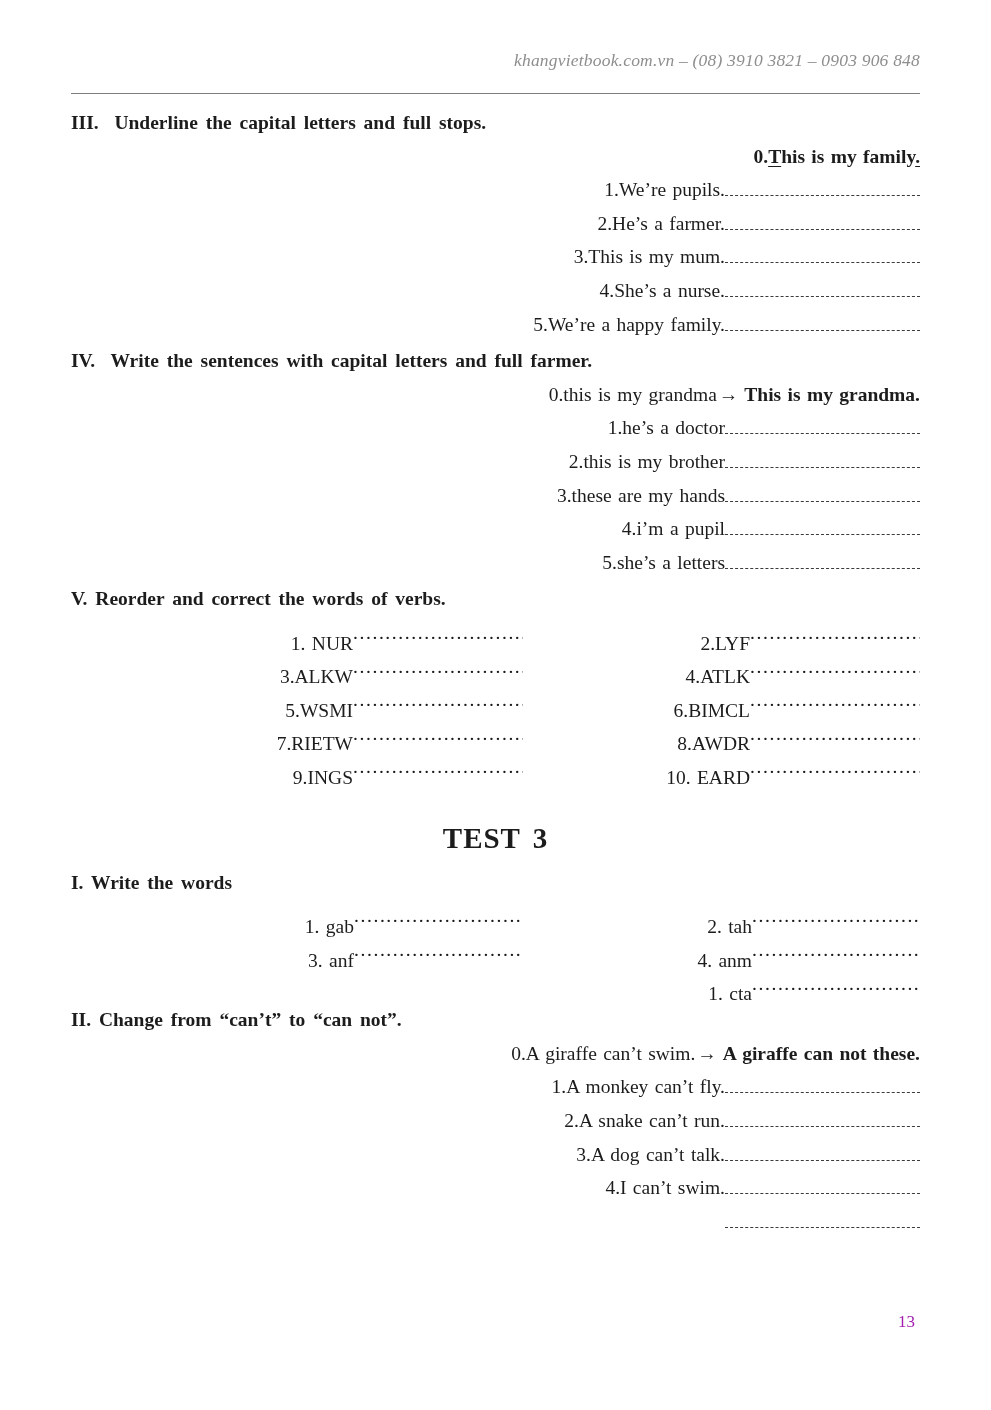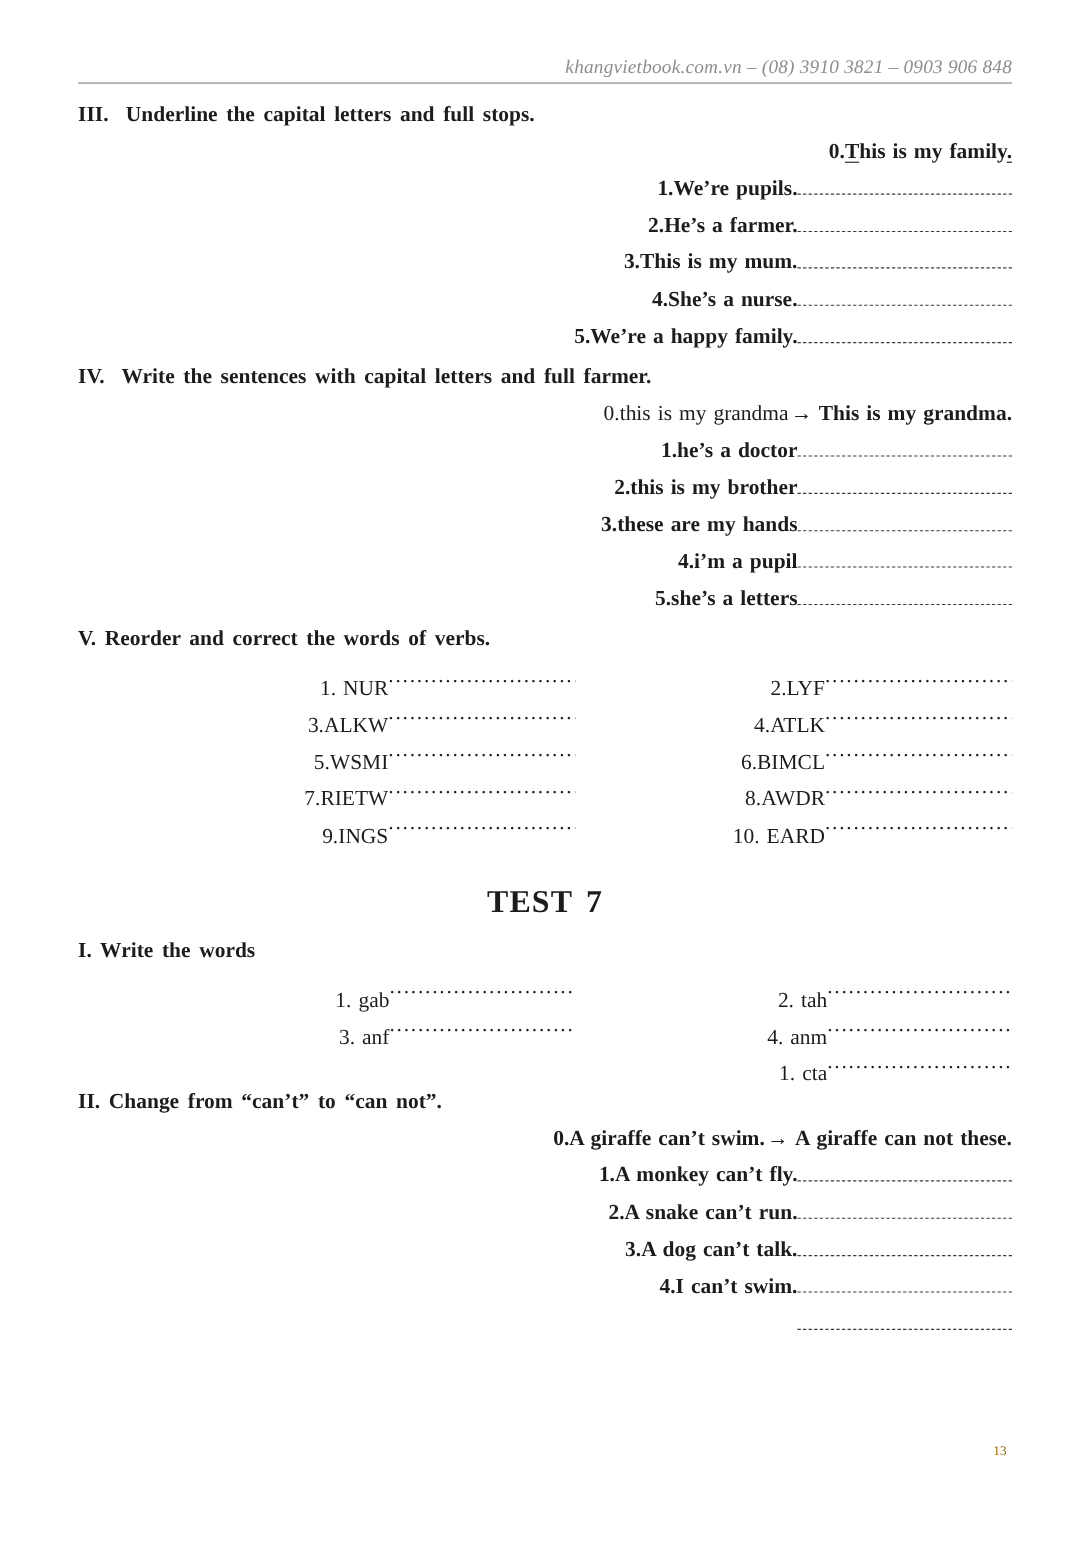--- a/index.html
+++ b/index.html
@@ -8,21 +8,21 @@
     background:#ffffff;
     position:relative;
     overflow:hidden;
     font-family:"Liberation Serif","DejaVu Serif",serif;
     color:#1c1c1c;
   }
   .page{padding:0 71px;}
   
   .header{
     padding-top:50px;
-    padding-bottom:4px;
+    padding-bottom:22px;
     border-bottom:1.5px solid #7d7d7d;
     text-align:right;
   }
   .header .contact{
     font-style:italic;
     color:#8e8e8e;
     font-size:17.5px;
     letter-spacing:.2px;
   }
   
@@ -31,21 +31,21 @@
     font-weight:bold;font-size:19.5px;
     white-space:pre;word-spacing:3px;
   }
   .row{
     height:33.6px;line-height:33.6px;
     font-size:19.5px;white-space:nowrap;
     margin-left:28px;word-spacing:1.5px;text-align:right;
   }
   .num{display:inline-block;min-width:24px;}
   .lbl{display:inline-block;}
-  .lbl-w{width:264px;font-weight:bold;}
+  .lbl-w{width:264px;}
   .dashline{
     display:inline-block;width:195px;height:3px;
     border-bottom:1.3px dashed #3b3b3b;
     vertical-align:baseline;
   }
   .bold{font-weight:bold;}
   .u{text-decoration:underline;text-underline-offset:3px;}
   .arrow{padding:0 6px 0 2px;}
   
   .v-lbl1{display:inline-block;width:104px;}
@@ -64,21 +64,21 @@
     margin-top:31px;
     height:46px;line-height:46px;
     text-align:center;
     font-size:29px;font-weight:bold;
     letter-spacing:1px;word-spacing:4px;
   }
   .after-test{margin-top:5px;}
   .page-num{
     position:absolute;
     top:1312px;right:76px;
-    color:#a16207;font-size:12px;
+    color:#a21caf;font-size:17px;
   }
 </style>
 </head>
 <body>
 
 <div class="page">
 
   <div class="header">
     <span class="contact">khangvietbook.com.vn – (08) 3910 3821 – 0903 906 848</span>
   </div>
@@ -138,21 +138,21 @@
   <div class="row">
     <span class="v-lbl1">5.WSMI</span><span class="v-dots">...........................</span><span class="v-gap"></span><span class="v-lbl2">6.BIMCL</span><span class="v-dots">...........................</span>
   </div>
   <div class="row">
     <span class="v-lbl1">7.RIETW</span><span class="v-dots">...........................</span><span class="v-gap"></span><span class="v-lbl2">8.AWDR</span><span class="v-dots">...........................</span>
   </div>
   <div class="row">
     <span class="v-lbl1">9.INGS</span><span class="v-dots">...........................</span><span class="v-gap"></span><span class="v-lbl2">10. EARD</span><span class="v-dots">...........................</span>
   </div>
 
-  <div class="test-title">TEST 7</div>
+  <div class="test-title">TEST 3</div>
 
   <div class="h-row after-test">I. Write the words</div>
 
   <div class="row i-row">
     <span class="i-lbl1">1. gab</span><span class="i-dots">...........................</span><span class="i-gap"></span><span class="i-lbl2">2. tah</span><span class="i-dots">...........................</span>
   </div>
   <div class="row i-row">
     <span class="i-lbl1">3. anf</span><span class="i-dots">...........................</span><span class="i-gap"></span><span class="i-lbl2">4. anm</span><span class="i-dots">...........................</span>
   </div>
   <div class="row i-row">

